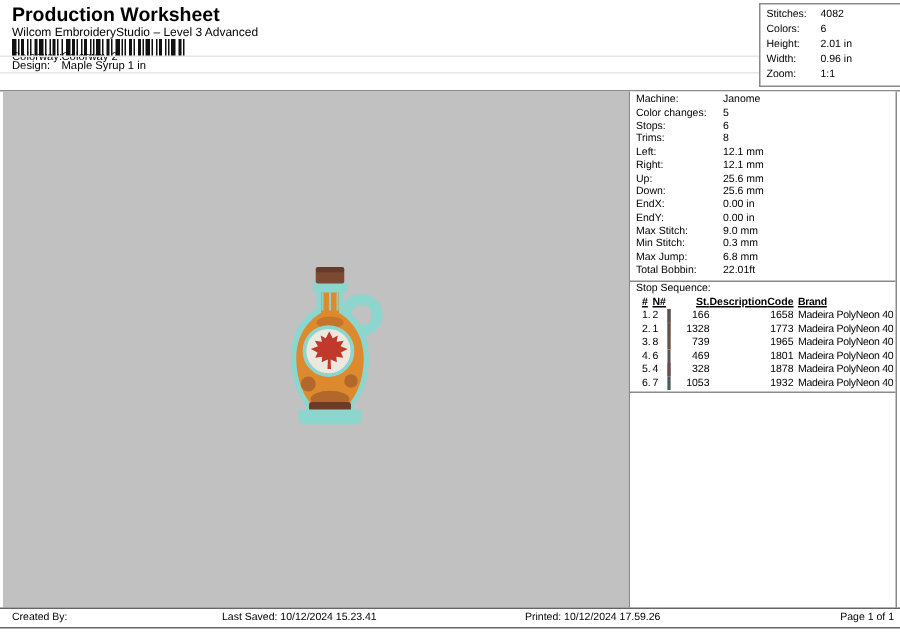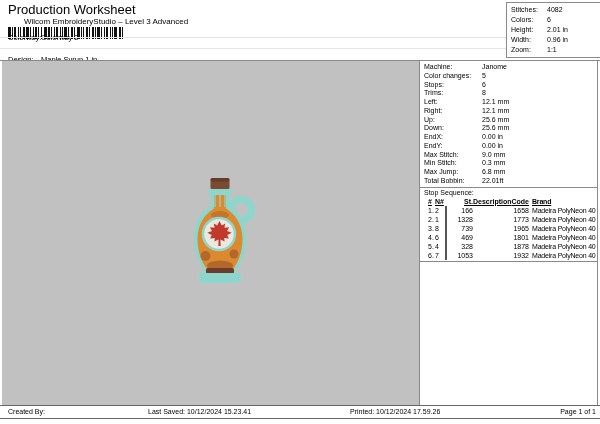--- a/index.html
+++ b/index.html
@@ -2,26 +2,26 @@
 <html style="--c-outline: #8dd6cd; --c-body: #dd8a2e; --c-cap: #7a4a33; --c-label: #ece8df; --c-leaf: #c0392b; --c-shade: #b2682a; --c-base: #6e3b28;"><head>
 <meta charset="utf-8">
 <style>
   html,body{margin:0;padding:0;}
   body{
     width:600px;height:424px;position:relative;background:#ffffff;
     font-family:"Liberation Sans",sans-serif;color:#000;overflow:hidden;
   }
   .abs{position:absolute;}
   
-  .title{left:8px;top:2px;font-size:13px;font-weight:normal;white-space:nowrap;}
-  .subtitle{left:24px;top:17px;font-size:8px;white-space:nowrap;}
+  .title{left:8px;top:2px;font-size:13px;font-weight:bold;white-space:nowrap;}
+  .subtitle{left:8px;top:17px;font-size:8px;white-space:nowrap;}
   .barcode{left:8px;top:25px;width:122px;height:12px;}
   .hdr-row{left:8px;font-size:7.5px;display:flex;white-space:nowrap;}
   .hdr-row .lbl{width:33px;}
-  .row-design{top:39px;margin-top:16px;}
+  .row-design{top:39px;}
   .row-colorway{top:33px;}
   .hairline{left:0;width:506px;border-top:1px solid #e6e6e6;height:0;}
   .hl1{top:37px;} .hl2{top:48px;}
   .rule-top{left:0;top:60px;width:600px;border-top:1px solid #8a8a8a;height:0;}
   
   .summary{left:506px;top:2px;width:90px;height:52px;border:1px solid #8a8a8a;
     padding:2px 0 0 4px;box-sizing:content-box;}
   .sum-row{display:flex;font-size:7px;line-height:10px;white-space:nowrap;}
   .sum-row .lbl{width:36px;}
   

